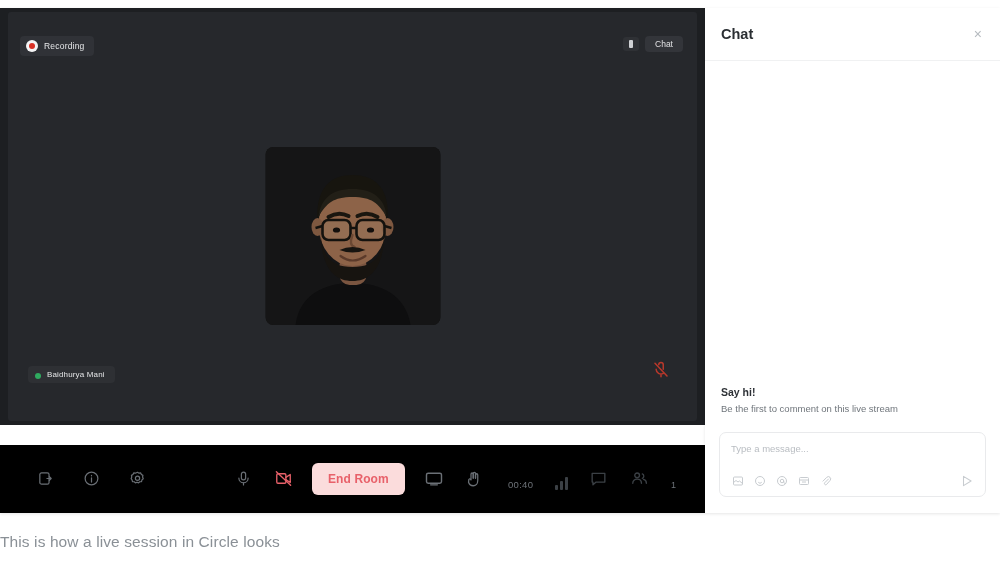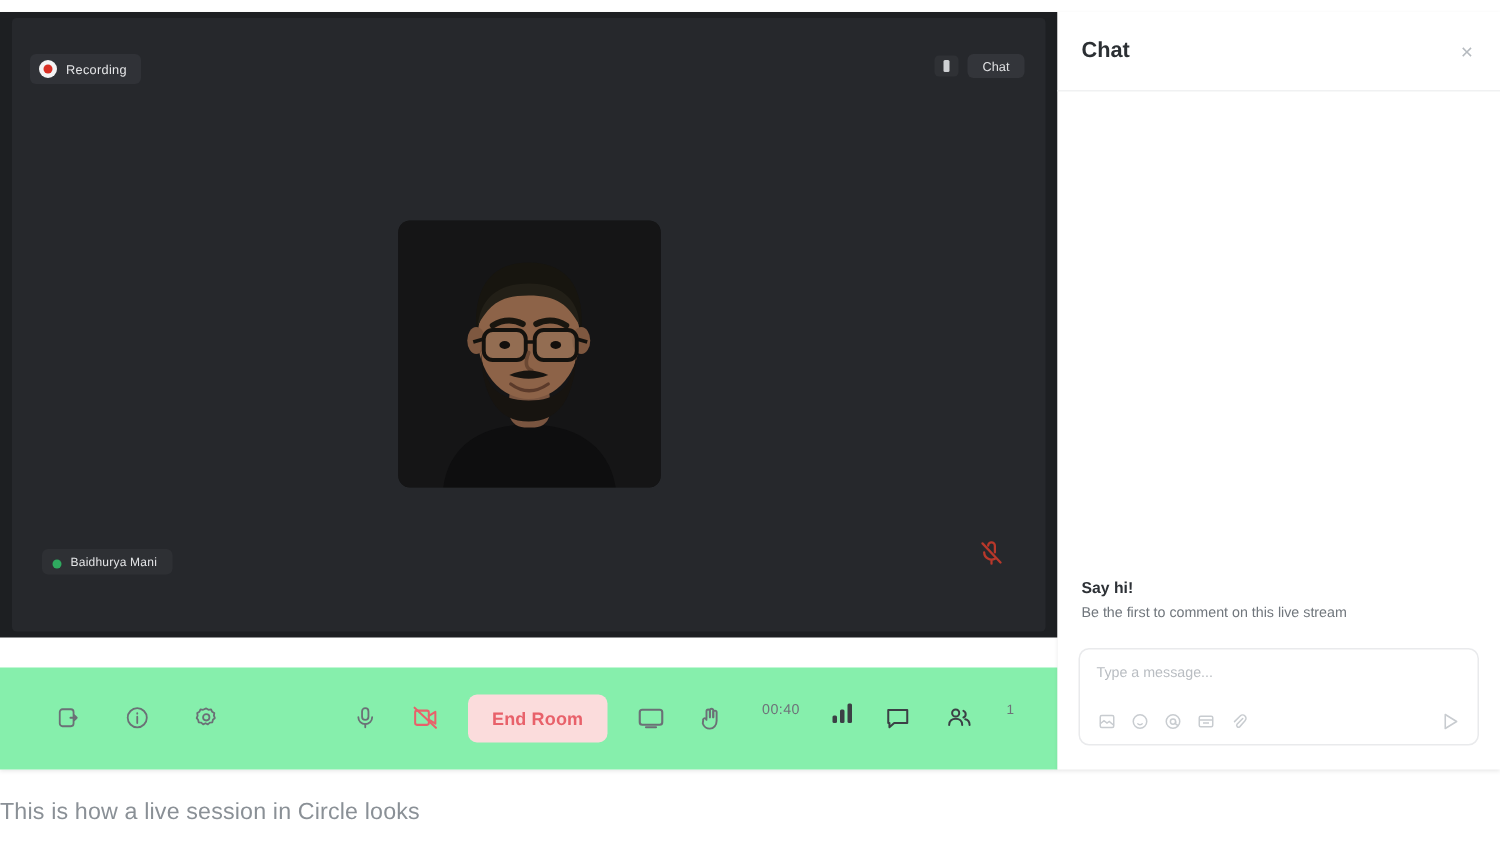--- a/index.html
+++ b/index.html
@@ -158,21 +158,21 @@
     bottom: 42px;
     z-index: 5;
     opacity: .95;
   }
 
   
   .toolbar {
     position: relative;
     width: 705px;
     height: 71px;
-    background: #86efac;
+    background: #000000;
     display: flex;
     align-items: center;
   }
   .tb-left {
     position: absolute;
     left: 34px;
     display: flex;
     align-items: center;
     gap: 24px;
   }
@@ -180,21 +180,21 @@
     position: absolute;
     left: 232px;
     display: flex;
     align-items: center;
     gap: 18px;
   }
   .tb-right {
     position: absolute;
     left: 508px;
     display: flex;
-    align-items: flex-start;
+    align-items: flex-end;
     gap: 19px;
   }
   .tb-icon {
     width: 22px; height: 22px;
     display: flex; align-items: center; justify-content: center;
     color: #6b7076;
   }
   .tb-icon svg { display:block; }
 
   .end-room {

